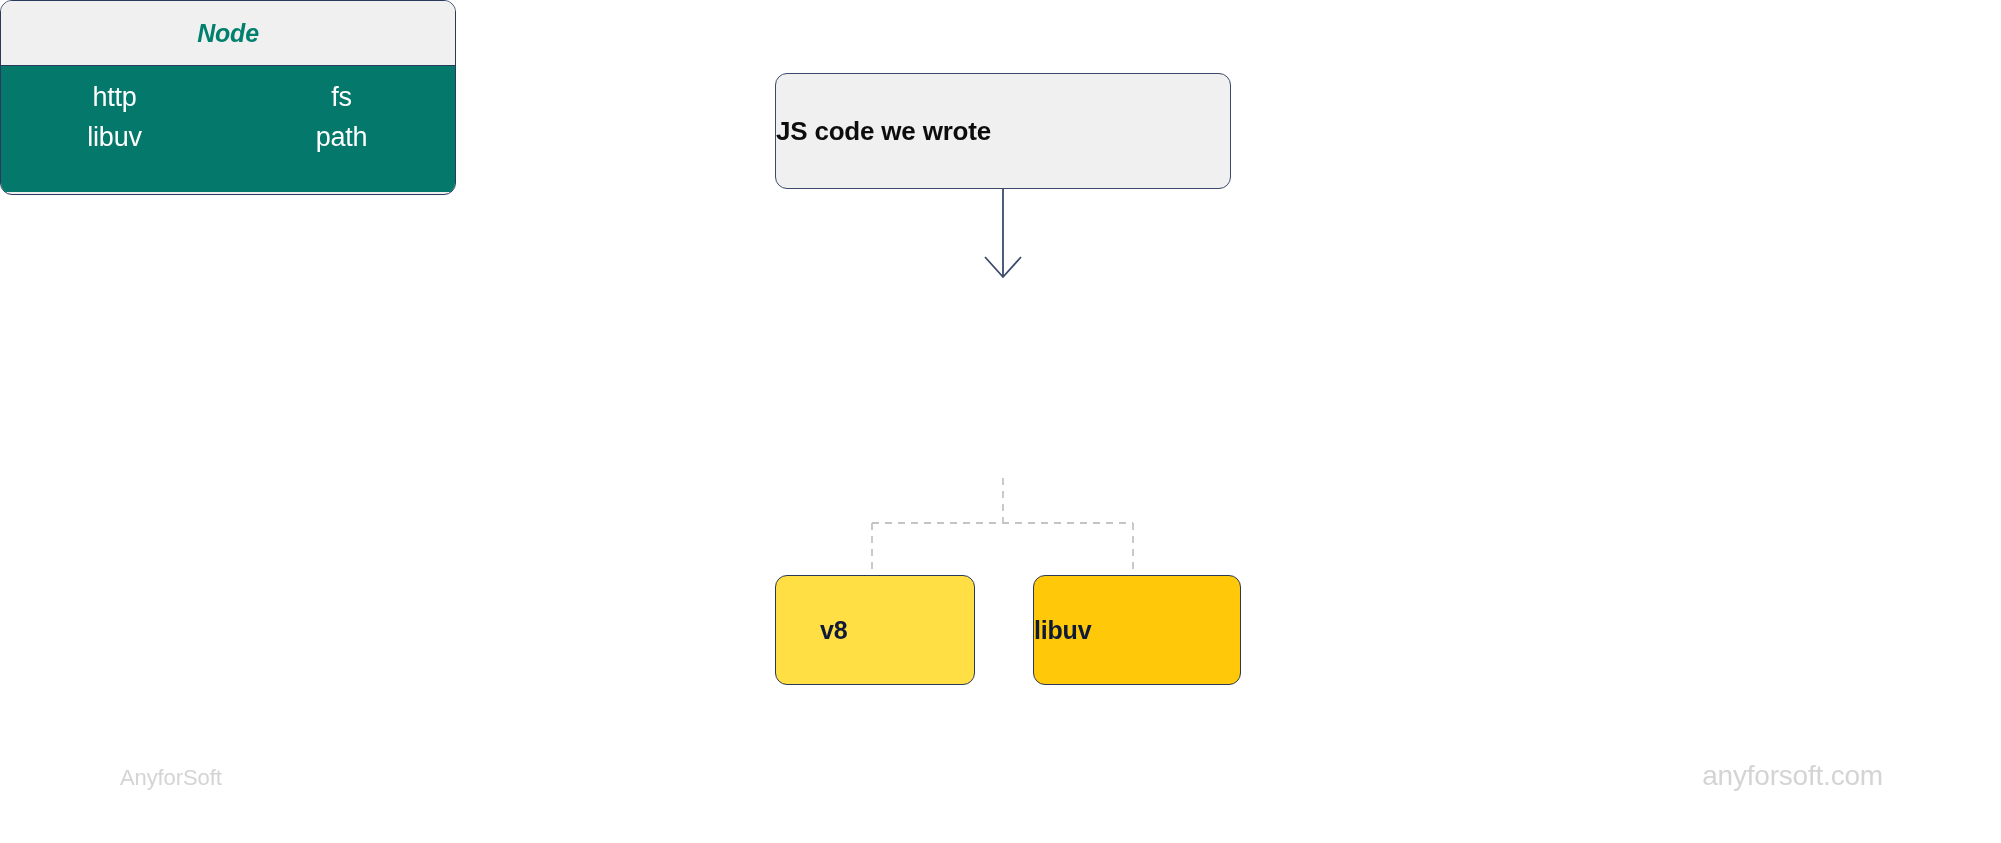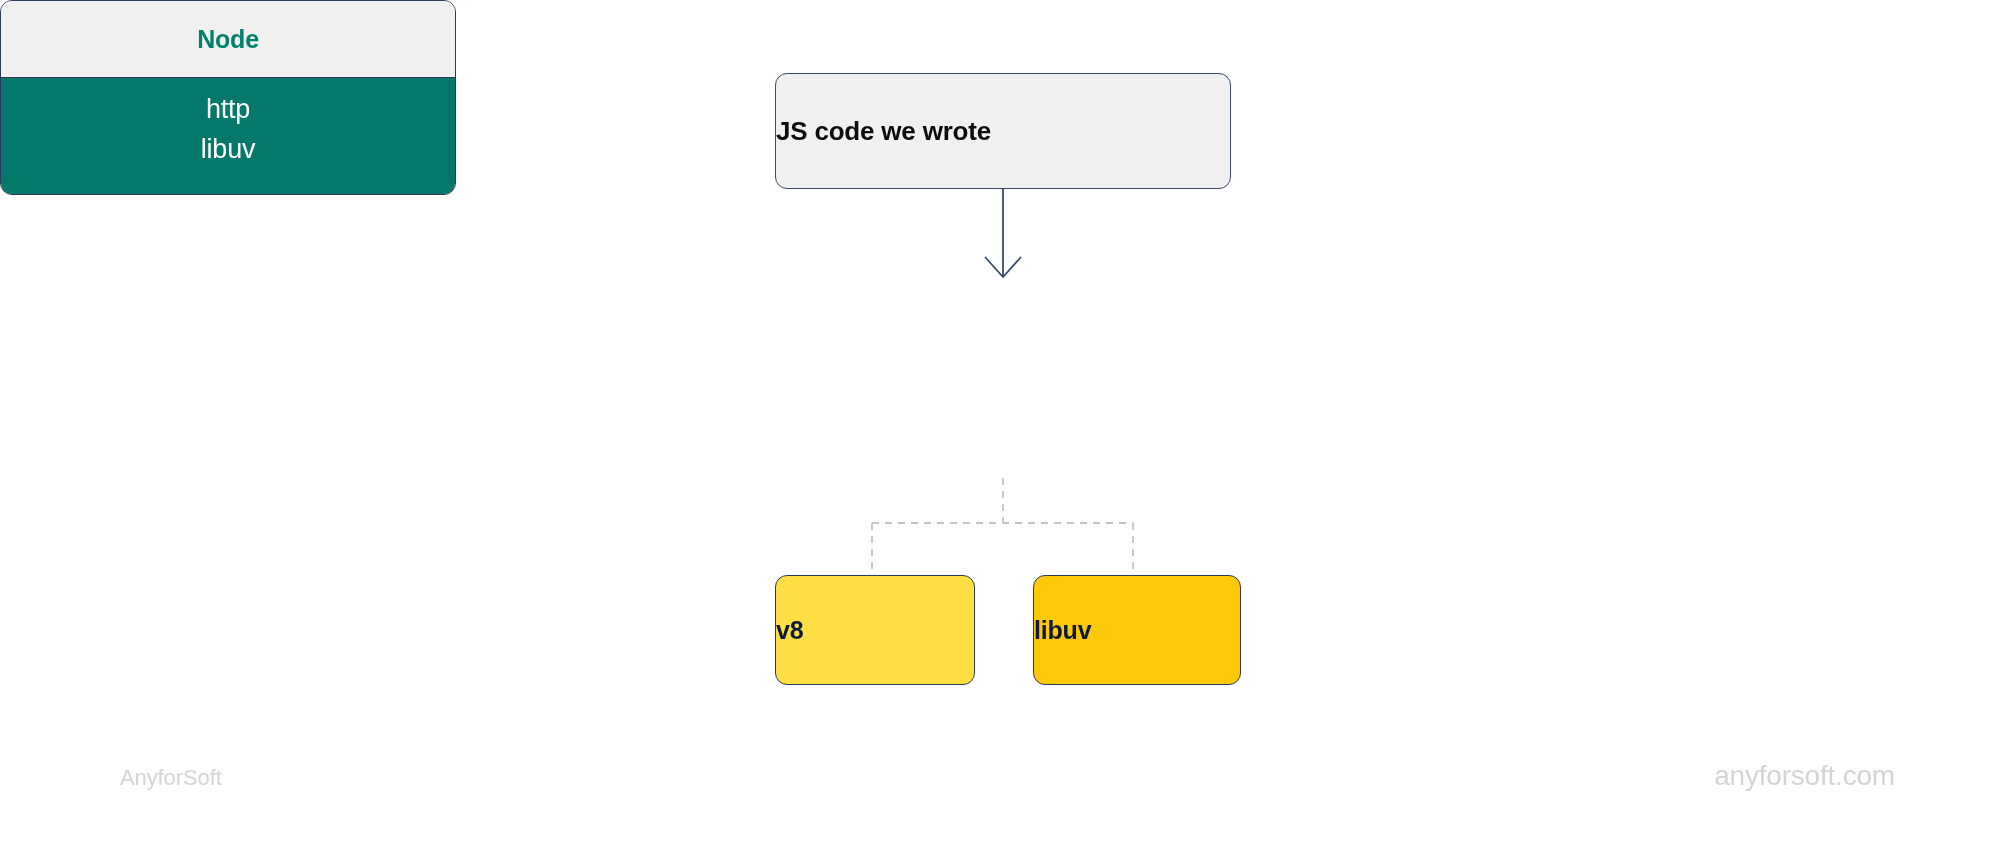--- a/index.html
+++ b/index.html
@@ -63,27 +63,28 @@
     width: 456px;
     height: 195px;
     border: 1.6px solid #2a3a5c;
     border-radius: 12px;
     background: #f0f0f0;
     overflow: hidden;
     display: block;
     box-sizing: border-box;
   }
   #box-node .node-header {
-    height: 77px;
+    height: 65px;
     background: #f0f0f0;
     display: flex;
     align-items: center;
     justify-content: center;
     border-bottom: 1.6px solid #2a3a5c;
     box-sizing: border-box;
+    font-style: italic;
   }
   #box-node .node-header .label {
     font-size: 25px;
     font-weight: bold;
     color: #02806e;
     letter-spacing: -0.2px;
   }
   #box-node .node-body {
     height: 126px;
     background: #04786b;
@@ -109,20 +110,21 @@
   }
 
   
   #box-v8 {
     left: 775px;
     top: 575px;
     width: 200px;
     height: 110px;
     background: #ffdf43;
     border: 1.6px solid #2a3a5c;
+    padding-left: 44px;
   }
   #box-libuv {
     left: 1033px;
     top: 575px;
     width: 208px;
     height: 110px;
     background: #ffc808;
     border: 1.6px solid #2a3a5c;
   }
   #box-v8 .label, #box-libuv .label {
@@ -137,21 +139,21 @@
     position: absolute;
     left: 120px;
     top: 765px;
     font-size: 22px;
     font-weight: normal;
     color: #d4d4d4;
     letter-spacing: -0.1px;
   }
   .footer-right {
     position: absolute;
-    right: 106px;
+    right: 118px;
     top: 760px;
     font-size: 28px;
     font-weight: normal;
     color: #d4d4d4;
     letter-spacing: -0.2px;
   }
 </style>
 </head>
 <body>
 
@@ -178,20 +180,24 @@
 
   <div id="box-node">
     <div class="node-header">
       <span class="label">Node</span>
     </div>
     <div class="node-body">
       <div class="module-col">
         <span class="module">http</span>
         <span class="module">libuv</span>
       </div>
+      <div class="module-col">
+        <span class="module">fs</span>
+        <span class="module">path</span>
+      </div>
     </div>
   </div>
 
   <div class="node-box" id="box-v8">
     <span class="label">v8</span>
   </div>
 
   <div class="node-box" id="box-libuv">
     <span class="label">libuv</span>
   </div>

